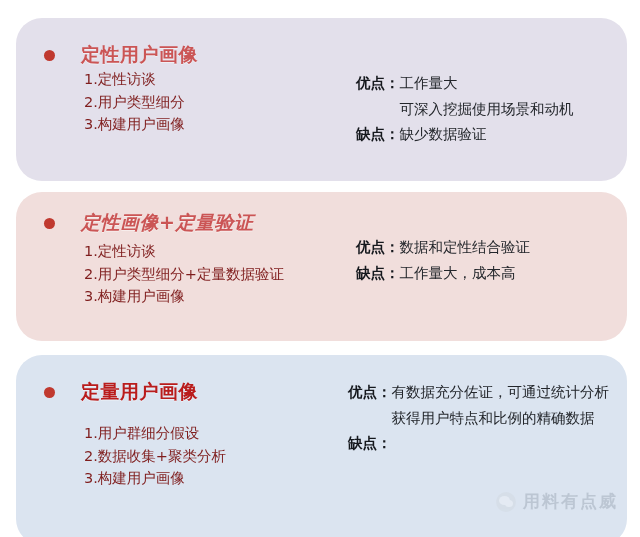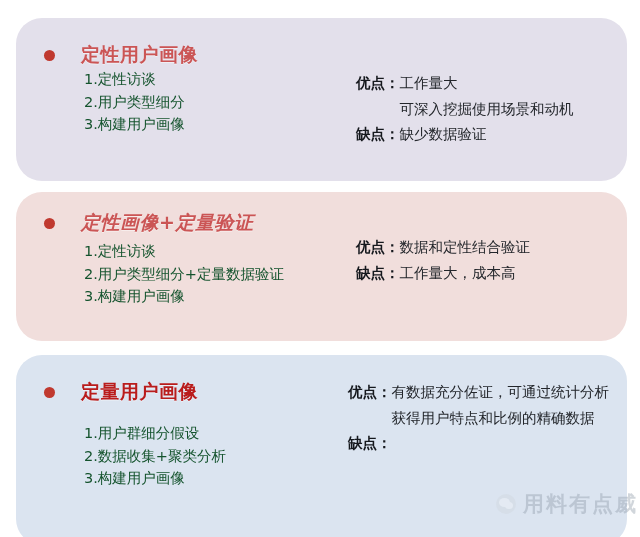--- a/index.html
+++ b/index.html
@@ -62,21 +62,21 @@
     white-space: nowrap;
     text-shadow: 0 1px 0 rgba(255,255,255,0.45);
   }
 
   
   .step-list {
     position: absolute;
     margin: 0;
     padding: 0;
     list-style: none;
-    color: #14532d;
+    color: #7f1d1d;
     font-size: 14.5px;
     line-height: 1.0;
   }
   .c1 .step-list { left: 68px; top: 72px; }
   .c2 .step-list { left: 68px; top: 244px; }
   .c3 .step-list { left: 68px; top: 415px; }
   .c2 .step-list, .c3 .step-list { top: auto; }
   .c2 .step-list { top: 52px; }
   .c3 .step-list { top: 60px; margin-top: 11px; }
   .c1 .step-list { top: 54px; }
@@ -124,21 +124,21 @@
     position: absolute;
     left: 496px;
     top: 490px;
     display: flex;
     align-items: center;
     gap: 7px;
     opacity: 0.40;
     pointer-events: none;
   }
   #watermark .wm-text {
-    font-size: 21px;
+    font-size: 17px;
     font-weight: 700;
     color: #8e9aa8;
     letter-spacing: 2px;
     white-space: nowrap;
   }
   .wechat-badge {
     width: 20px;
     height: 20px;
     border-radius: 50%;
     background: #cfd6de;

